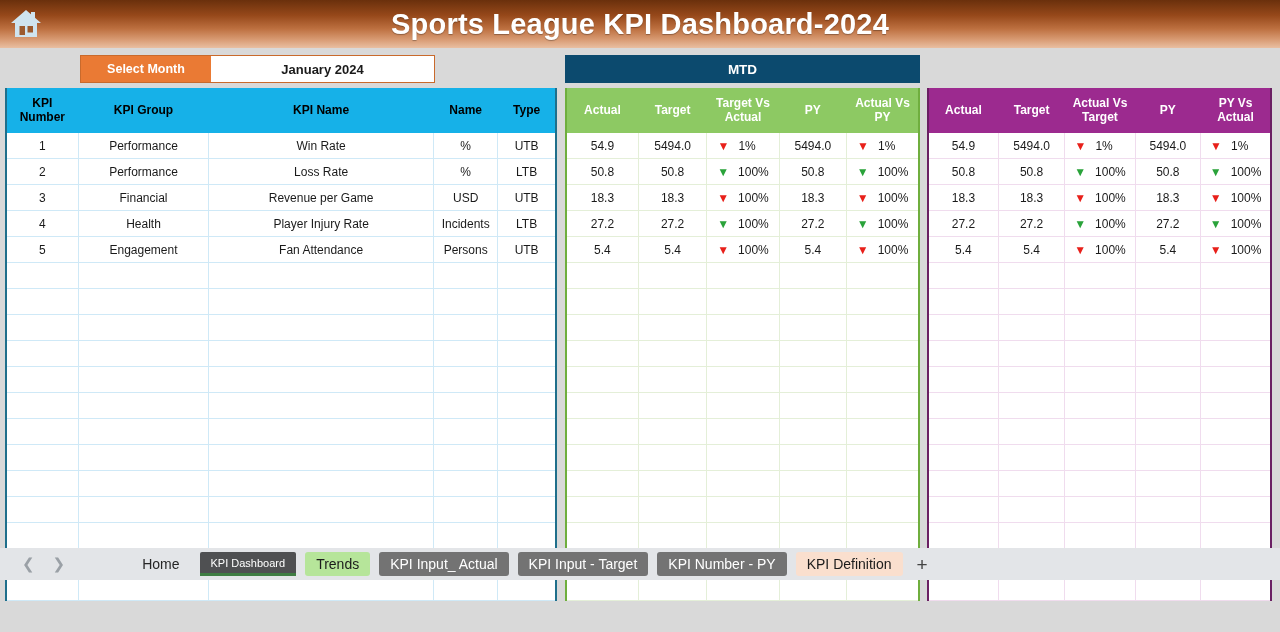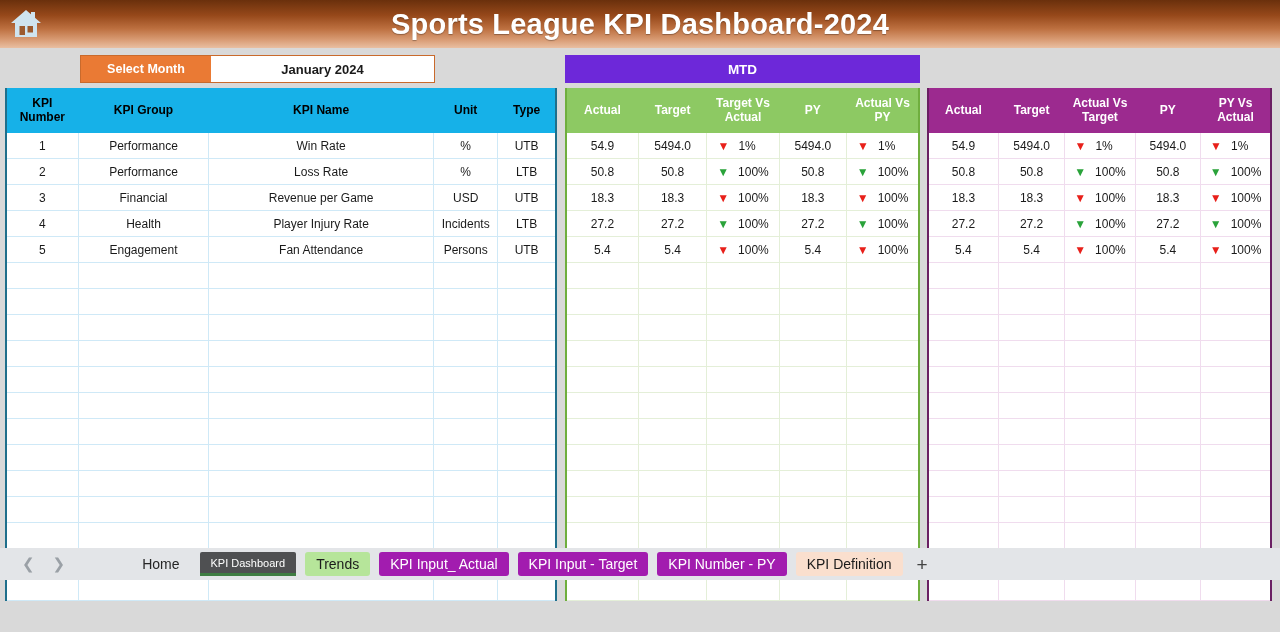--- a/index.html
+++ b/index.html
@@ -45,21 +45,21 @@
     display: flex; align-items: center; justify-content: center;
   }
   .band-mtd {
     left: 565px; width: 355px; background: #56a game;
     background: #55a game;
   }
   .band-mtd, .band-ytd {
     color: #fff; font-size: 13.5px; font-weight: bold;
     display: flex; align-items: center; justify-content: center;
   }
-  .band-mtd { left: 565px; width: 355px; background: #6d28d9; }
+  .band-mtd { left: 565px; width: 355px; background: #0c4a6e; }
   .band-ytd { left: 927px; width: 345px; background: #8e2a80; }
 
   
   .grid-area { position: absolute; left: 0; top: 88px; width: 1280px; height: 512px; }
 
   table.kpi { border-collapse: collapse; table-layout: fixed; }
 
   
   .tbl-left { position: absolute; left: 5px; top: 0; width: 552px;
               border-left: 2px solid #1f6f8b; border-right: 2px solid #1f6f8b; }
@@ -113,21 +113,21 @@
   .tab {
     height: 24px; padding: 0 11px; display: flex; align-items: center;
     font-size: 14px; color: #262626; border-radius: 3px; white-space: nowrap;
   }
   .tab.plain { background: transparent; }
   .tab.active {
     background: #4f5052; color: #ffffff; border-bottom: 3px solid #3f7d43;
     border-radius: 2px 2px 0 0; font-size: 11px;
   }
   .tab.green { background: #b6e59a; color: #1b1b1b; }
-  .tab.orange { background: #a21caf; color: #ffffff; }
+  .tab.orange { background: #737373; color: #ffffff; }
   .tab.peach { background: #fadfce; color: #1b1b1b; }
   .tab-add { font-size: 19px; color: #444; padding: 0 14px; line-height: 1; }
 </style>
 </head>
 <body>
 
 <div id="app">
 
   <div class="titlebar">
     <div class="home-icon">
@@ -155,21 +155,21 @@
           <col style="width:130px">
           <col style="width:224px">
         <col style="width:64px">
           <col style="width:58px">
       </colgroup>
       <thead>
           <tr id="left-head">
             <th>KPI Number</th>
             <th>KPI Group</th>
             <th>KPI Name</th>
-            <th>Unit</th>
+            <th>Name</th>
             <th>Type</th>
           </tr>
         </thead>
       <tbody id="left-body">
           <tr>
             <td>1</td>
             <td>Performance</td>
             <td>Win Rate</td>
             <td>%</td>
             <td>UTB</td>

